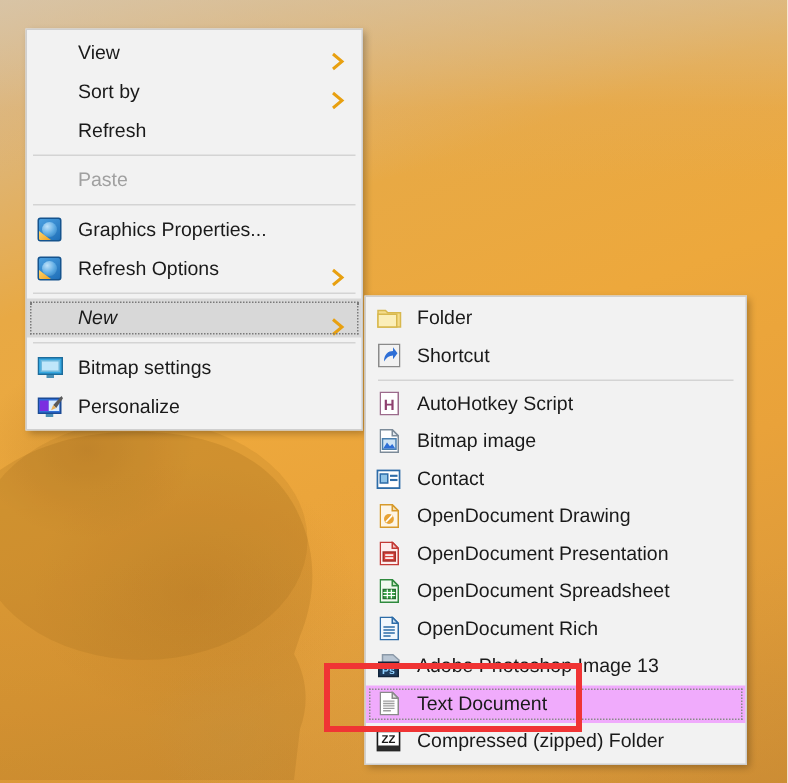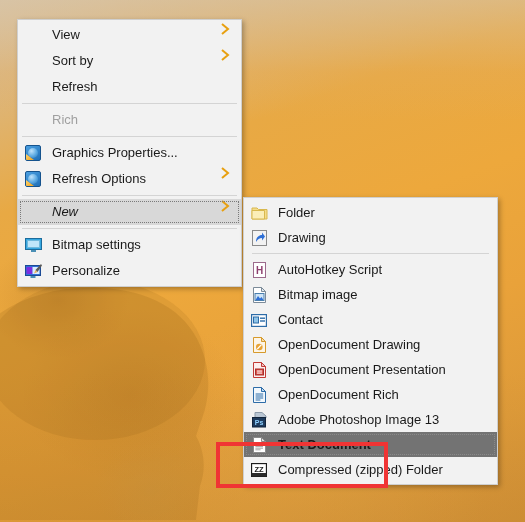--- a/index.html
+++ b/index.html
@@ -60,21 +60,21 @@
 
   #menu-new-submenu {
     left: 243px;
     top: 197px;
     width: 255px;
   }
 
   .menu-item {
     position: relative;
     display: flex;
-    align-items: flex-start;
+    align-items: flex-end;
     height: 26px;
     padding: 0 6px 0 0;
     box-sizing: border-box;
     white-space: nowrap;
   }
   .menu-item.compact { height: 25px; }
 
   .menu-item .mi-icon {
     width: 30px;
     min-width: 30px;
@@ -90,24 +90,23 @@
   }
   .menu-item.disabled .mi-label { color: #a0a0a0; }
 
   .menu-item.hl {
     background: #d8d8d8;
     outline: 1px dotted #7a7a7a;
     outline-offset: -3px;
     font-style: italic;
   }
   .menu-item.hl-light {
-    background: #737373;
+    background: #f0abfc;
     outline: 1px dotted #8a8a8a;
     outline-offset: -3px;
-    font-weight: bold;
   }
 
   .sep {
     height: 1px;
     background: #d4d4d4;
     margin: 3px 4px 3px 4px;
   }
   #menu-new-submenu .sep { margin: 3px 8px; }
 
   .chev {
@@ -197,21 +196,21 @@
 
     <div class="menu-item">
       <span class="mi-icon"></span>
       <span class="mi-label">Refresh</span>
     </div>
 
     <div class="sep"></div>
 
     <div class="menu-item disabled">
       <span class="mi-icon"></span>
-      <span class="mi-label">Rich</span>
+      <span class="mi-label">Paste</span>
     </div>
 
 
     <div class="sep"></div>
 
     <div class="menu-item">
       <span class="mi-icon">
         <span class="ico ico-gfx"></span>
       </span>
       <span class="mi-label">Graphics Properties...</span>
@@ -277,21 +276,21 @@
       <span class="mi-label">Folder</span>
     </div>
 
     <div class="menu-item compact">
       <span class="mi-icon">
         <svg width="15" height="16" viewBox="0 0 15 16">
           <rect x="0.5" y="0.5" width="14" height="15" fill="#f2f2f2" stroke="#8a8a8a"></rect>
           <path d="M4 12 C4 7 7 5 10 5 L10 2.5 L13 6.5 L10 10.5 L10 8 C7.5 8 5.5 9.5 4 12 Z" fill="#2e6fd6"></path>
         </svg>
       </span>
-      <span class="mi-label">Drawing</span>
+      <span class="mi-label">Shortcut</span>
     </div>
 
     <div class="sep"></div>
 
     <div class="menu-item compact">
       <span class="mi-icon">
         <svg width="13" height="16" viewBox="0 0 13 16">
           <rect x="0.5" y="0.5" width="12" height="15" fill="#ffffff" stroke="#9c6b8c"></rect>
           <text x="6.5" y="12" font-family="Liberation Sans, sans-serif" font-size="10" font-weight="bold" fill="#8e3f6e" text-anchor="middle">H</text>
         </svg>
@@ -341,20 +340,31 @@
           <path d="M0.5 0.5 H8.5 L12.5 4.5 V15.5 H0.5 Z" fill="#fdeeee" stroke="#c33a36"></path>
           <path d="M8.5 0.5 V4.5 H12.5 Z" fill="#f0c3c1" stroke="#c33a36"></path>
           <rect x="2.5" y="7" width="8" height="6" fill="#d6443e" stroke="#a5302b"></rect>
           <rect x="3.8" y="8.5" width="5.4" height="1.1" fill="#ffffff"></rect>
           <rect x="3.8" y="10.5" width="5.4" height="1.1" fill="#ffffff"></rect>
         </svg>
       </span>
       <span class="mi-label">OpenDocument Presentation</span>
     </div>
 
+    <div class="menu-item compact">
+      <span class="mi-icon">
+        <svg width="13" height="16" viewBox="0 0 13 16">
+          <path d="M0.5 0.5 H8.5 L12.5 4.5 V15.5 H0.5 Z" fill="#f1faef" stroke="#2f8a3e"></path>
+          <path d="M8.5 0.5 V4.5 H12.5 Z" fill="#c7e6c1" stroke="#2f8a3e"></path>
+          <rect x="2.5" y="7" width="8" height="6" fill="#3ea44d" stroke="#25702f"></rect>
+          <path d="M2.5 9 H10.5 M2.5 11 H10.5 M5.2 7 V13 M7.9 7 V13" stroke="#ffffff" stroke-width="0.8"></path>
+        </svg>
+      </span>
+      <span class="mi-label">OpenDocument Spreadsheet</span>
+    </div>
 
     <div class="menu-item compact">
       <span class="mi-icon">
         <svg width="13" height="16" viewBox="0 0 13 16">
           <path d="M0.5 0.5 H8.5 L12.5 4.5 V15.5 H0.5 Z" fill="#f2f8fd" stroke="#2d6ca8"></path>
           <path d="M8.5 0.5 V4.5 H12.5 Z" fill="#c8def0" stroke="#2d6ca8"></path>
           <path d="M2.6 7 H10.2 M2.6 9 H10.2 M2.6 11 H10.2 M2.6 13 H7.4" stroke="#2d6ca8" stroke-width="1"></path>
         </svg>
       </span>
       <span class="mi-label">OpenDocument Rich</span>

